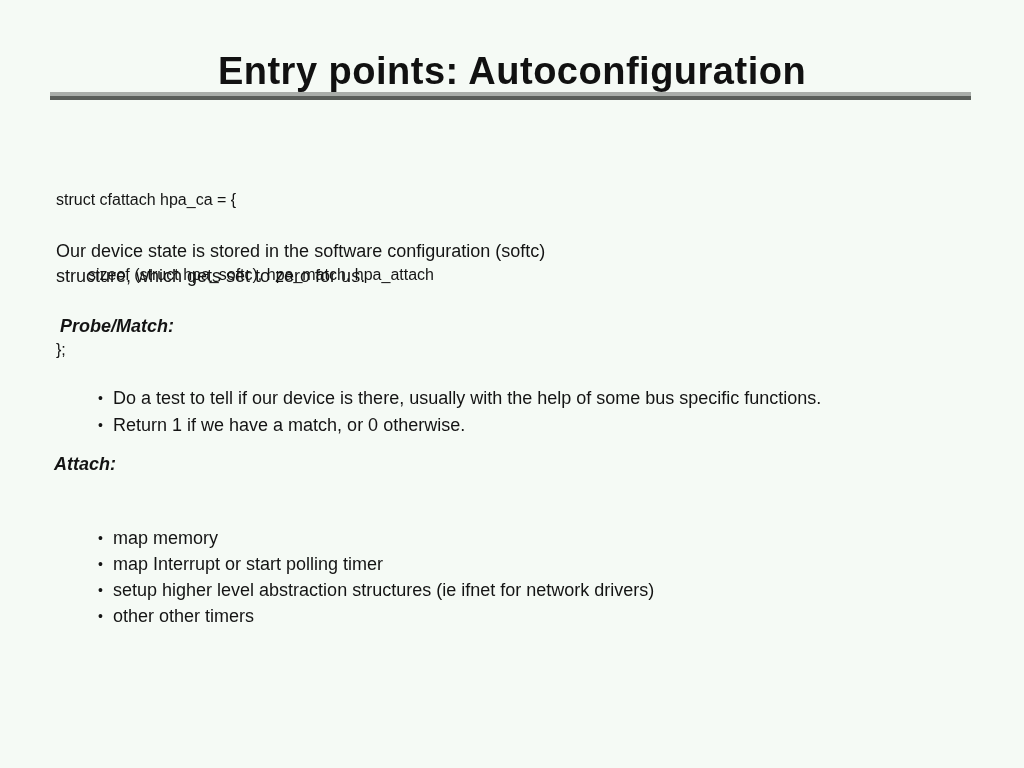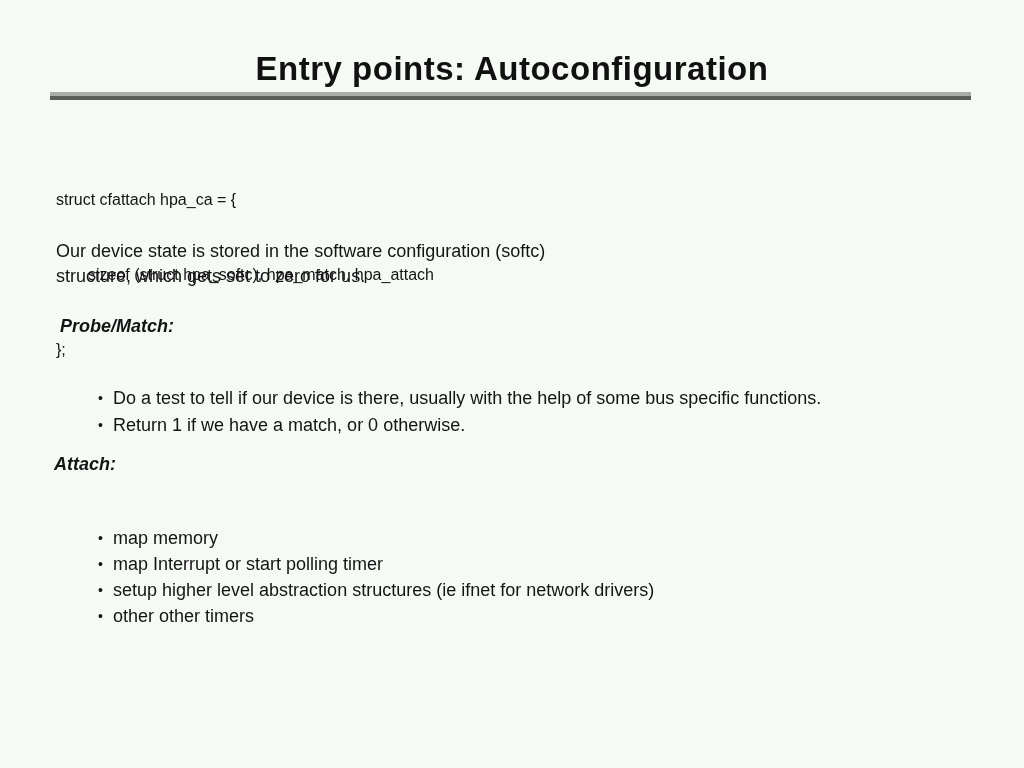--- a/index.html
+++ b/index.html
@@ -19,21 +19,21 @@
     width: 1024px;
     height: 768px;
     background: #f5faf5;
   }
   .slide-title {
     position: absolute;
     top: 50px;
     left: 0;
     width: 100%;
     text-align: center;
-    font-size: 33px;
+    font-size: 38px;
     font-weight: bold;
     letter-spacing: 0.5px;
     color: #111111;
   }
   .title-rule {
     position: absolute;
     top: 92px;
     left: 50px;
     width: 921px;
     height: 8px;

